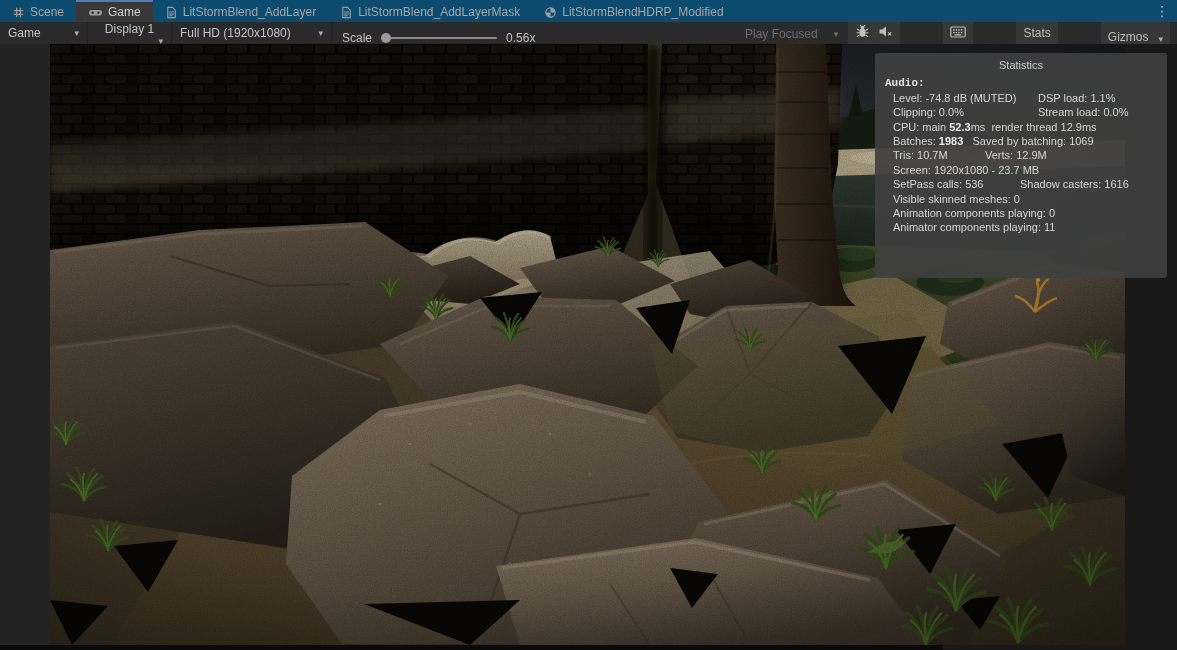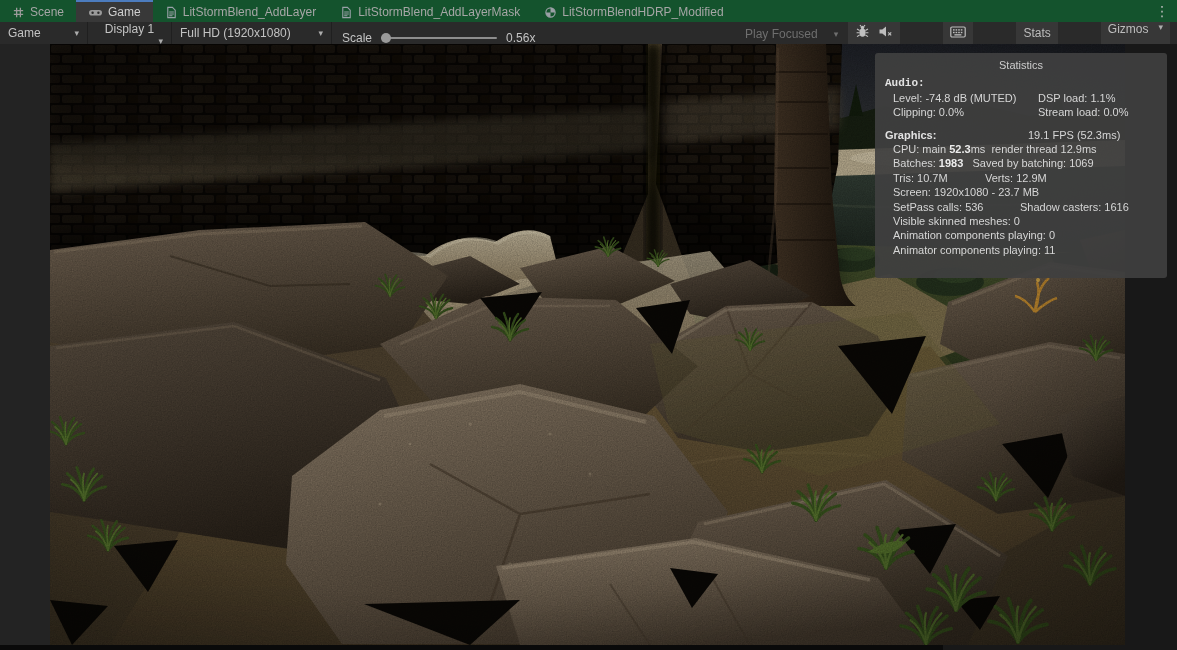--- a/index.html
+++ b/index.html
@@ -1,21 +1,21 @@
 <!DOCTYPE html>
 <html><head>
 <meta charset="utf-8">
 <style>
   * { margin:0; padding:0; box-sizing:border-box; }
   html,body { width:1177px; height:650px; background:#181818; overflow:hidden;
               font-family:"Liberation Sans", sans-serif; }
   .app { position:relative; width:1177px; height:650px; }
 
   
-  .tabbar { height:22px; display:flex; align-items:stretch; background:#14532d; position:relative; }
+  .tabbar { height:22px; display:flex; align-items:stretch; background:#0c4a6e; position:relative; }
   .tab { display:flex; align-items:center; gap:5px; padding:0 12px; font-size:12px;
          color:#a6a6a6; border-top:2px solid transparent; cursor:default; white-space:nowrap; }
   .tab.active { background:#383838; border-top-color:#4c7cbe; color:#cfcfcf; }
   .ticon { display:flex; align-items:center; }
   .ticon svg { display:block; }
   .more-btn { position:absolute; right:8px; top:2px; color:#bdbdbd; font-size:14px; line-height:18px; }
 
   
   .toolbar { height:22px; background:#2a2a2a; display:flex; align-items:stretch;
              font-size:12px; color:#c3c3c3; position:relative; }
@@ -27,21 +27,21 @@
   .scale-group { display:flex; align-items:center; gap:9px; padding:16px 10px; }
   .track { width:116px; height:2px; background:#8d8d8d; border-radius:1px; position:relative; }
   .thumb { position:absolute; left:0; top:-4px; width:10px; height:10px; border-radius:50%; background:#9a9a9a; }
   .play-group { position:absolute; left:737px; top:0; height:100%; display:flex; align-items:stretch; }
   .play-dd { display:flex; align-items:center; gap:16px; padding:12px 8px; color:#6e6e6e;text-align:right; }
   .play-dd .arrow { font-size:9px; color:#6e6e6e; }
   .tbtn { display:flex; align-items:center; justify-content:center; background:#373737;
           padding:0 7px; margin-left:2px; color:#bdbdbd; }
   .right-group { position:absolute; right:7px; top:0; height:100%; display:flex; align-items:stretch; }
   .right-group .tbtn { font-size:12px;margin-left:43px; }
-  .gizmos { gap:10px; display:flex; align-items:flex-start; }
+  .gizmos { gap:10px; display:flex; align-items:flex-end; }
   .gizmos .arrow { font-size:9px; color:#adadad; }
 
   
   .gamearea { position:relative; width:943px; height:606px; background:#232323; }
   .render { position:absolute; left:50px; top:0; width:1075px; height:601px; display:block; }
   .bottombar { position:absolute; left:0; bottom:0; width:100%; height:5px; background:#0a0a0a; }
 
   
   .stats-panel { position:absolute; left:875px; top:9px; width:292px; height:225px;
                  background:rgba(64,64,64,0.93); border-radius:3px; color:#d6d6d6;
@@ -437,24 +437,20 @@
       <div class="sp-h audio-h">Audio:</div>
       <div class="srow">
         <span class="c145">Level: -74.8 dB (MUTED)</span>
         <span>DSP load: 1.1%</span>
       </div>
       <div class="srow">
         <span class="c145">Clipping: 0.0%</span>
         <span>Stream load: 0.0%</span>
       </div>
 
-      <div class="g-head">
-        <span class="sp-h">Graphics:</span>
-        <span>19.1 FPS (52.3ms)</span>
-      </div>
       <div class="sline"><span>CPU: main </span><b>52.3</b><span>ms  render thread 12.9ms</span></div>
       <div class="sline"><span>Batches: </span><b>1983</b><span>   Saved by batching: 1069</span></div>
       <div class="srow">
         <span class="c92">Tris: 10.7M</span>
         <span>Verts: 12.9M</span>
       </div>
       <div class="sline">Screen: 1920x1080 - 23.7 MB</div>
       <div class="srow">
         <span class="c127">SetPass calls: 536</span>
         <span>Shadow casters: 1616</span>

